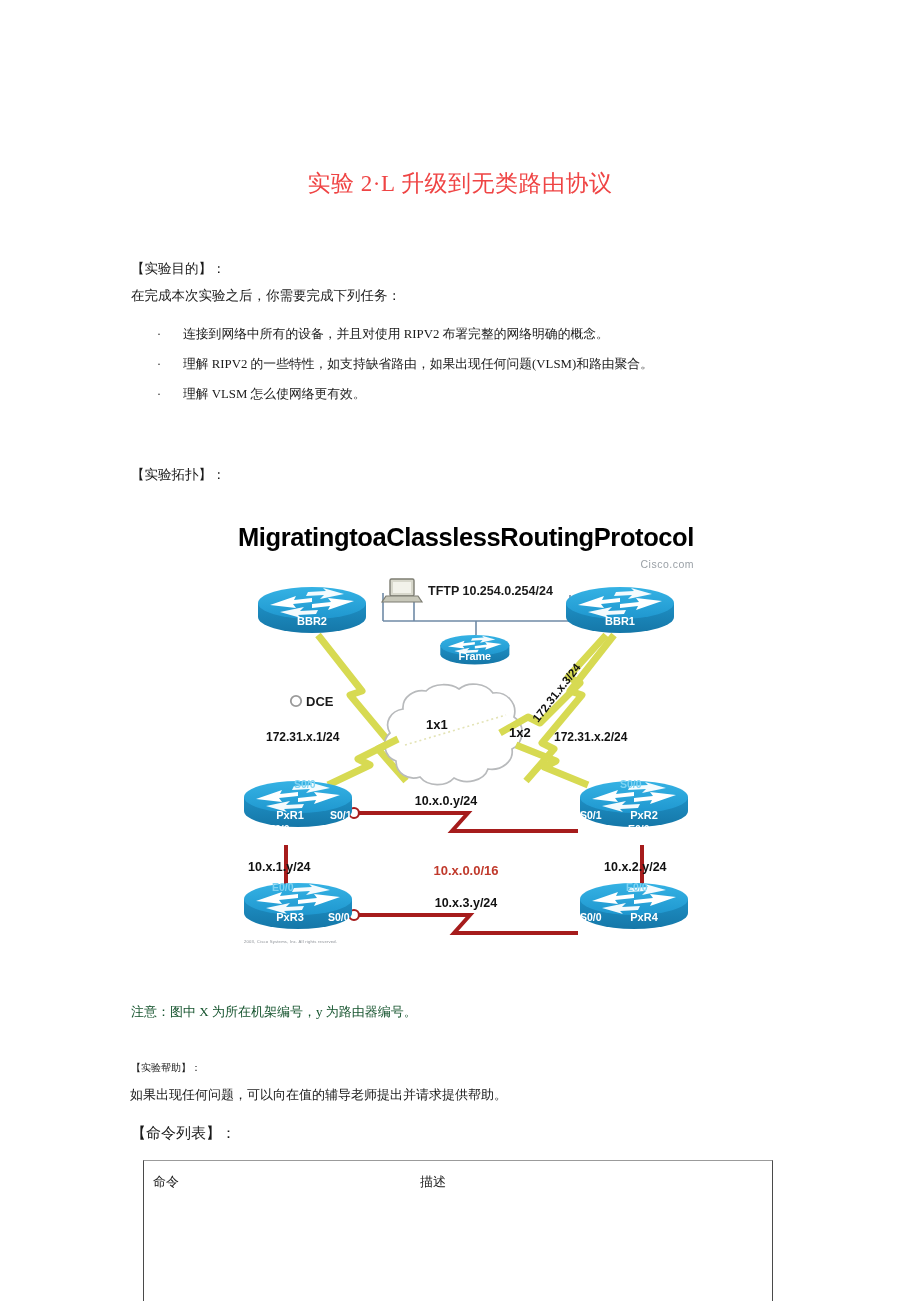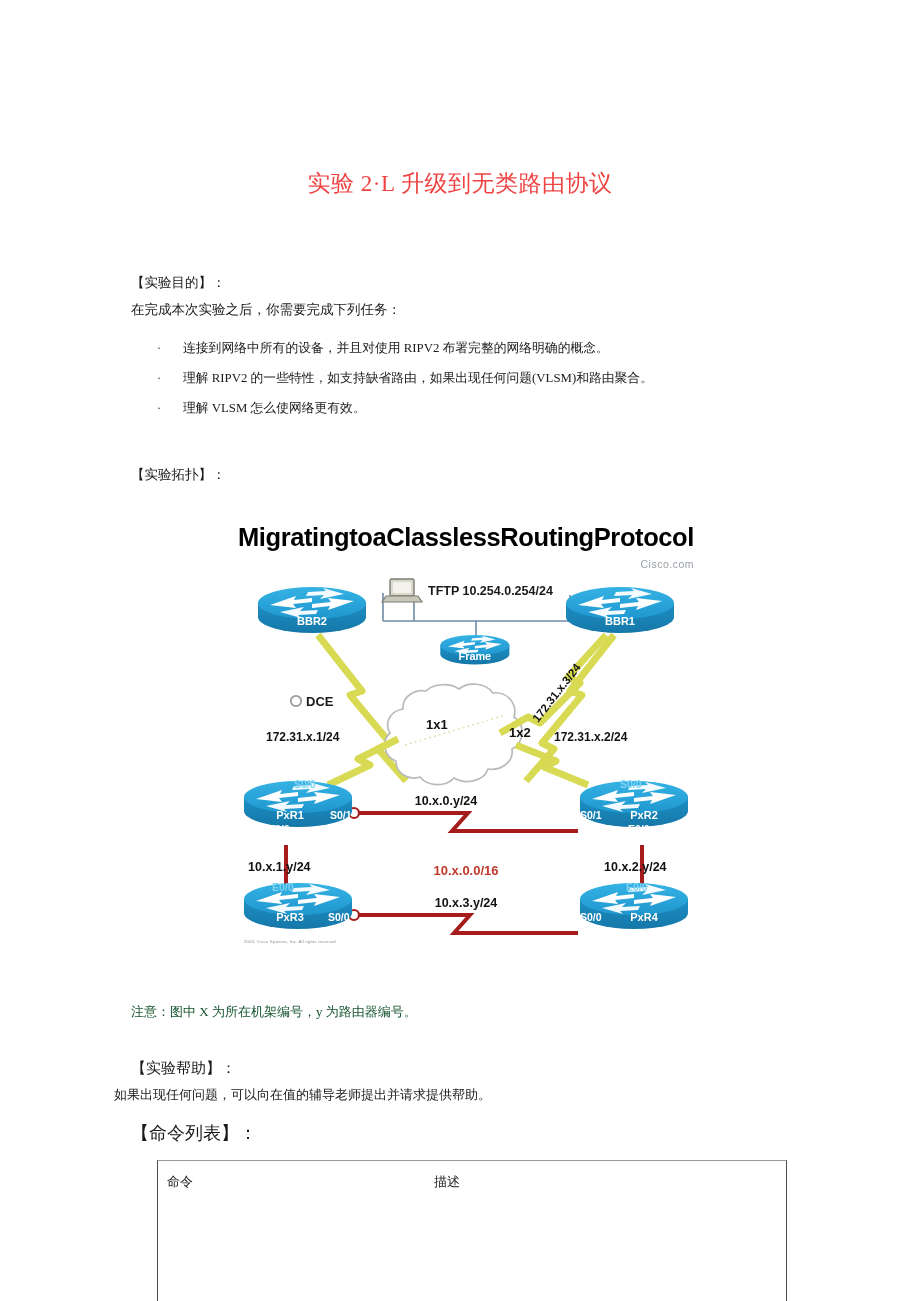--- a/index.html
+++ b/index.html
@@ -127,55 +127,54 @@
     top: 999px;
     font-size: 13px;
     line-height: 26px;
     color: #14532d;
     white-space: nowrap;
   }
   .help-head {
     position: absolute;
     left: 131px;
     top: 1055px;
-    font-size: 15px;
+    font-size: 10px;
     line-height: 26px;
     color: #1a1a1a;
   }
   .help-body {
     position: absolute;
-    left: 114px;
+    left: 130px;
     top: 1082px;
     font-size: 13px;
     line-height: 26px;
     color: #1a1a1a;
     white-space: nowrap;
   }
   .cmd-head {
     position: absolute;
     left: 131px;
     top: 1120px;
-    font-size: 18px;
+    font-size: 15px;
     line-height: 26px;
     color: #1a1a1a;
   }
 
   
   .cmd-table {
     position: absolute;
     left: 143px;
     top: 1160px;
     width: 630px;
     height: 141px;
     border-top: 1.5px solid #9b9b9b;
     border-left: 1.5px solid #4a4a4a;
     border-right: 1.5px solid #4a4a4a;
     box-sizing: border-box;
     background: #fff;
-    margin-left: 14px;
   }
   .cmd-table .row {
     display: flex;
     height: 42px;
     align-items: center;
   }
   .cmd-table .c1 {
     width: 268px;
     padding-left: 9px;
     font-size: 13px;
@@ -190,21 +189,21 @@
     box-sizing: border-box;
   }
 </style>
 </head>
 <body>
 
 <div class="page">
 
   <div class="doc-title">实验 2·L 升级到无类路由协议</div>
 
-  <div class="body-block" style="top:269px;">
+  <div class="body-block" style="top:255px;">
     <div class="section-head">【实验目的】：</div>
     <div class="para">在完成本次实验之后，你需要完成下列任务：</div>
     <ul class="goals">
       <li>
         <span class="bullet">·</span>
         <span>连接到网络中所有的设备，并且对使用 RIPV2 布署完整的网络明确的概念。</span>
       </li>
       <li>
         <span class="bullet">·</span>
         <span>理解 RIPV2 的一些特性，如支持缺省路由，如果出现任何问题(VLSM)和路由聚合。</span>

